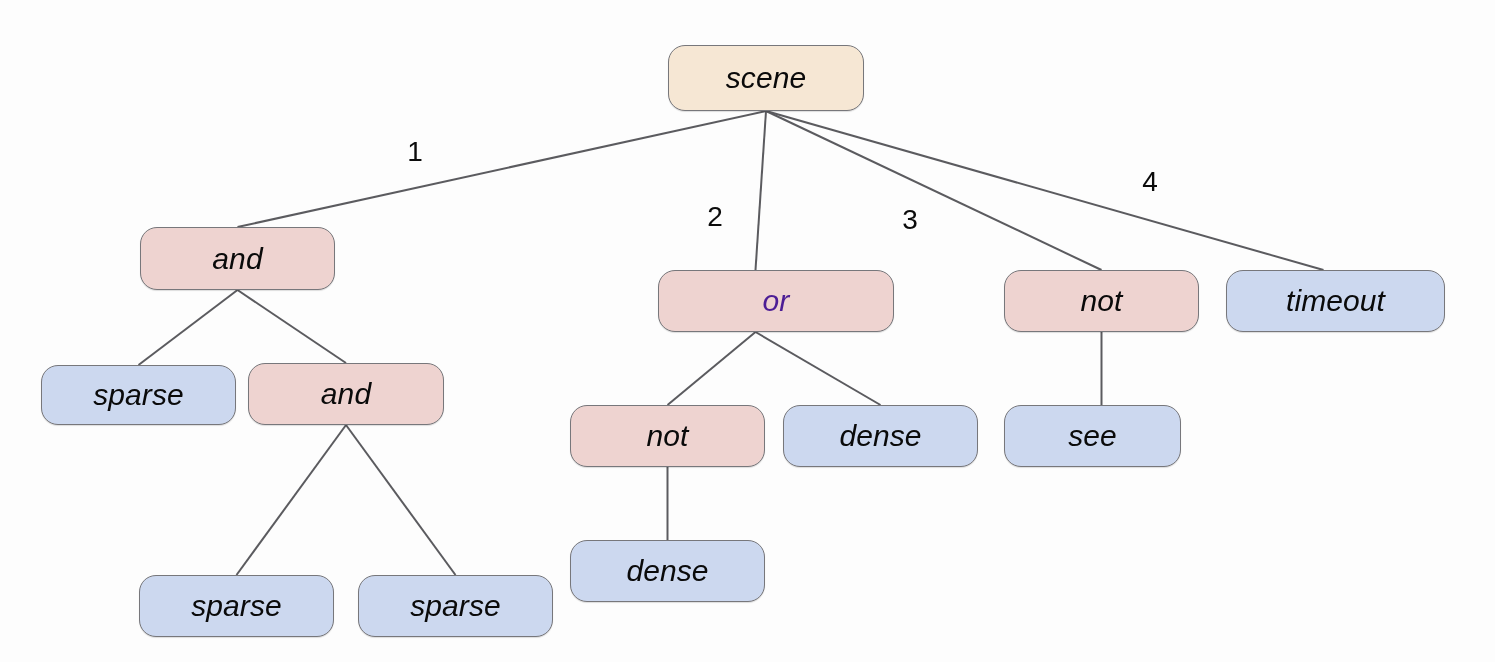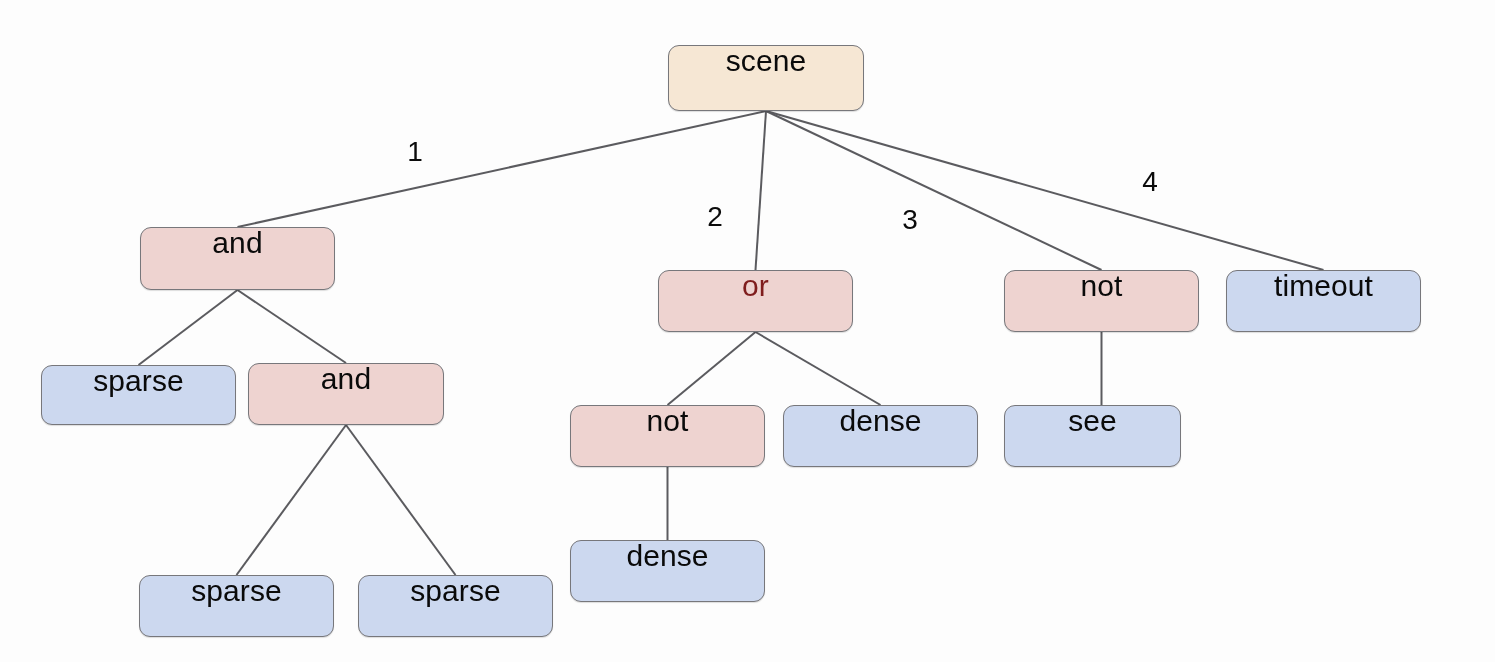--- a/index.html
+++ b/index.html
@@ -20,30 +20,31 @@
     left: 0;
     top: 0;
     width: 1495px;
     height: 662px;
     pointer-events: none;
   }
   .node {
     position: absolute;
     box-sizing: border-box;
     border: 1.6px solid #77777b;
-    border-radius: 11px;
+    border-radius: 17px;
     display: flex;
-    align-items: flex-start;
+    align-items: center;
     justify-content: center;
     color: #0a0a0a;
     font-size: 30px;
     line-height: 1;
     letter-spacing: 0.1px;
     white-space: nowrap;
     box-shadow: 0 1px 1px rgba(0,0,0,0.13);
+    font-style: italic;
   }
   .node-label {
     pointer-events: none;
   }
   .edge-label {
     position: absolute;
     color: #0b0b0b;
     font-size: 28px;
     line-height: 1;
     transform: translate(-50%, -50%);
@@ -68,27 +69,27 @@
       <line x1="667.5" y1="467" x2="667.5" y2="540" stroke="#5b5b5f" stroke-width="2"></line>
       <line x1="1101.5" y1="332" x2="1101.5" y2="405" stroke="#5b5b5f" stroke-width="2"></line>
     </svg>
   <div id="node-layer">
       <div class="node" style="left: 668px; top: 45px; width: 196px; height: 66px; background: rgb(246, 231, 212); border-color: rgb(119, 119, 123); color: rgb(10, 10, 10);">
         <span class="node-label">scene</span>
       </div>
       <div class="node" style="left: 140px; top: 227px; width: 195px; height: 63px; background: rgb(238, 211, 208); border-color: rgb(119, 119, 123); color: rgb(10, 10, 10);">
         <span class="node-label">and</span>
       </div>
-      <div class="node" style="left: 658px; top: 270px; width: 195px; height: 62px; background: rgb(238, 211, 208); border-color: rgb(119, 119, 123); color: #7f1d1d;">
+      <div class="node" style="left: 658px; top: 270px; width: 236px; height: 62px; background: rgb(238, 211, 208); border-color: rgb(119, 119, 123); color: #4c1d95;">
         <span class="node-label">or</span>
       </div>
       <div class="node" style="left: 1004px; top: 270px; width: 195px; height: 62px; background: rgb(238, 211, 208); border-color: rgb(119, 119, 123); color: rgb(10, 10, 10);">
         <span class="node-label">not</span>
       </div>
-      <div class="node" style="left: 1226px; top: 270px; width: 195px; height: 62px; background: rgb(204, 216, 239); border-color: rgb(119, 119, 123); color: rgb(10, 10, 10);">
+      <div class="node" style="left: 1226px; top: 270px; width: 219px; height: 62px; background: rgb(204, 216, 239); border-color: rgb(119, 119, 123); color: rgb(10, 10, 10);">
         <span class="node-label">timeout</span>
       </div>
       <div class="node" style="left: 41px; top: 365px; width: 195px; height: 60px; background: rgb(204, 216, 239); border-color: rgb(119, 119, 123); color: rgb(10, 10, 10);">
         <span class="node-label">sparse</span>
       </div>
       <div class="node" style="left: 248px; top: 363px; width: 196px; height: 62px; background: rgb(238, 211, 208); border-color: rgb(119, 119, 123); color: rgb(10, 10, 10);">
         <span class="node-label">and</span>
       </div>
       <div class="node" style="left: 570px; top: 405px; width: 195px; height: 62px; background: rgb(238, 211, 208); border-color: rgb(119, 119, 123); color: rgb(10, 10, 10);">
         <span class="node-label">not</span>

